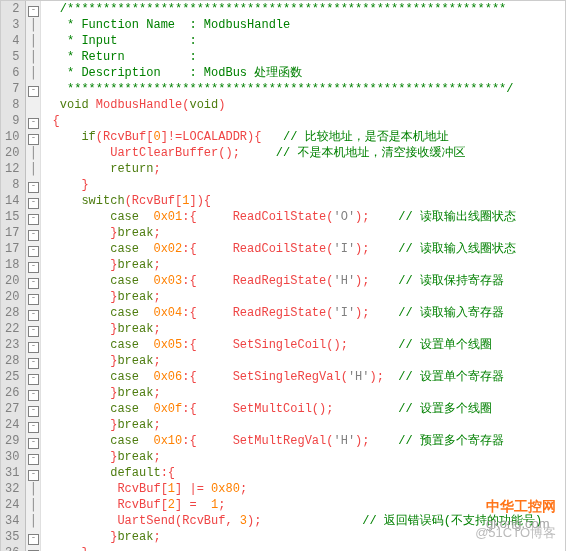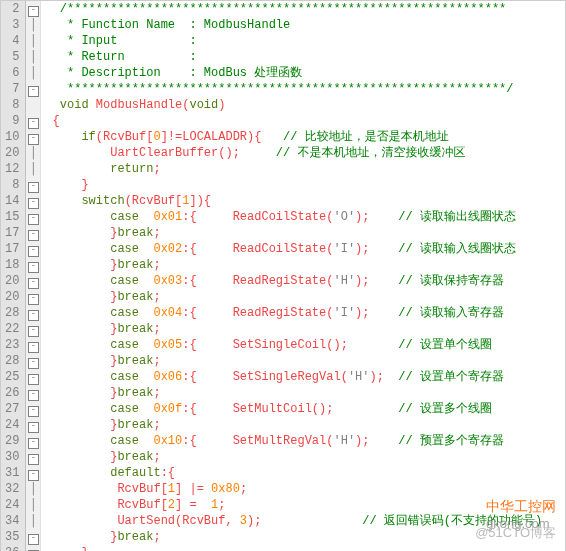--- a/index.html
+++ b/index.html
@@ -7,21 +7,21 @@
 .gutter{background:#e4e4e4;color:#808080;text-align:right;padding:0 6px 0 4px;user-select:none;line-height:16px;border-right:1px solid #c0c0c0}
 .fold{background:#f0f0f0;width:14px;line-height:16px;text-align:center;color:#808080;border-right:1px solid #e0e0e0}
 .fold .box{display:inline-block;width:9px;height:9px;border:1px solid #808080;line-height:7px;font-size:9px;background:#fff;text-align:center}
 .code{padding-left:4px;line-height:16px;white-space:pre;flex:1;overflow:hidden}
 .kw{color:#4d7c0f}
 .str{color:#808080}
 .num{color:#ff8000}
 .cm{color:#008000}
 .id{color:#ef4444}
 .wm{position:absolute;right:10px;bottom:20px;opacity:0.9;font-family:sans-serif}
-.wm1{color:#ff6600;font-weight:normal;font-size:14px}
+.wm1{color:#ff6600;font-weight:bold;font-size:14px}
 .wm2{color:#999;font-size:13px}
 .wm3{position:absolute;right:10px;bottom:9px;color:#bbb;font-size:13px;font-family:sans-serif}
 </style>
 </head>
 <body>
 
 <div class="editor">
   <div class="gutter" id="gutter">
       <div>2</div>
       <div>3</div>

